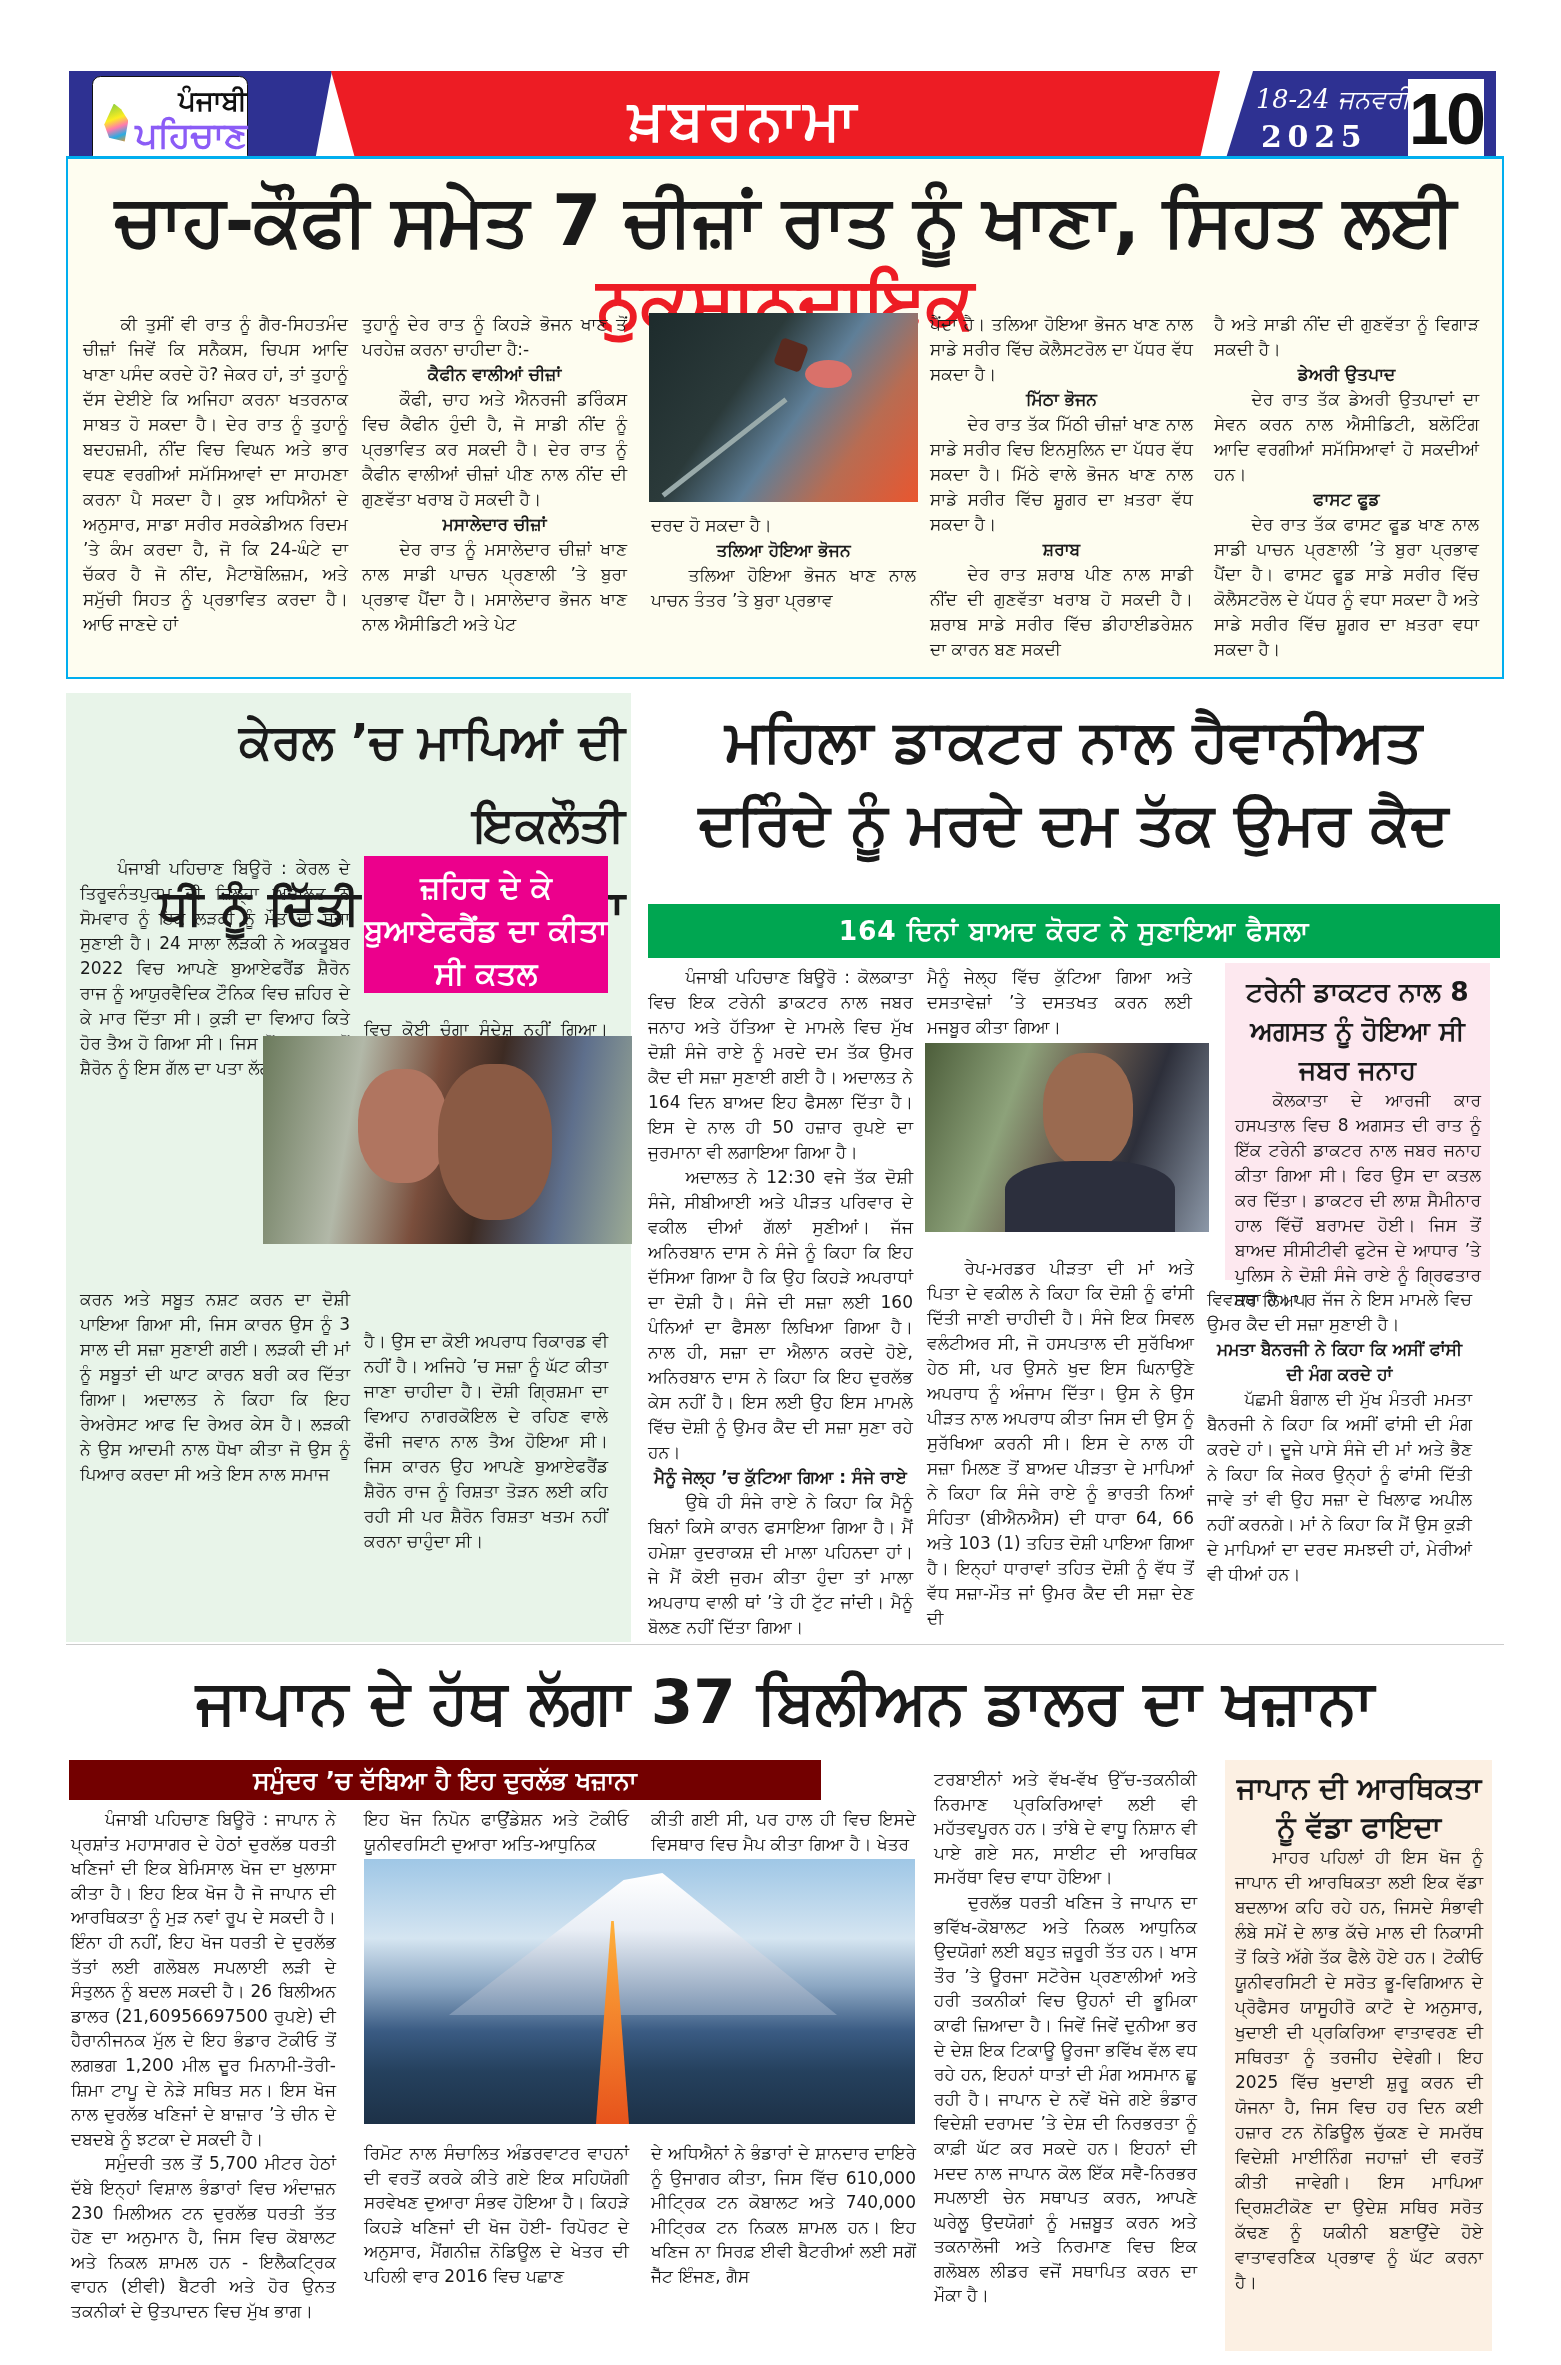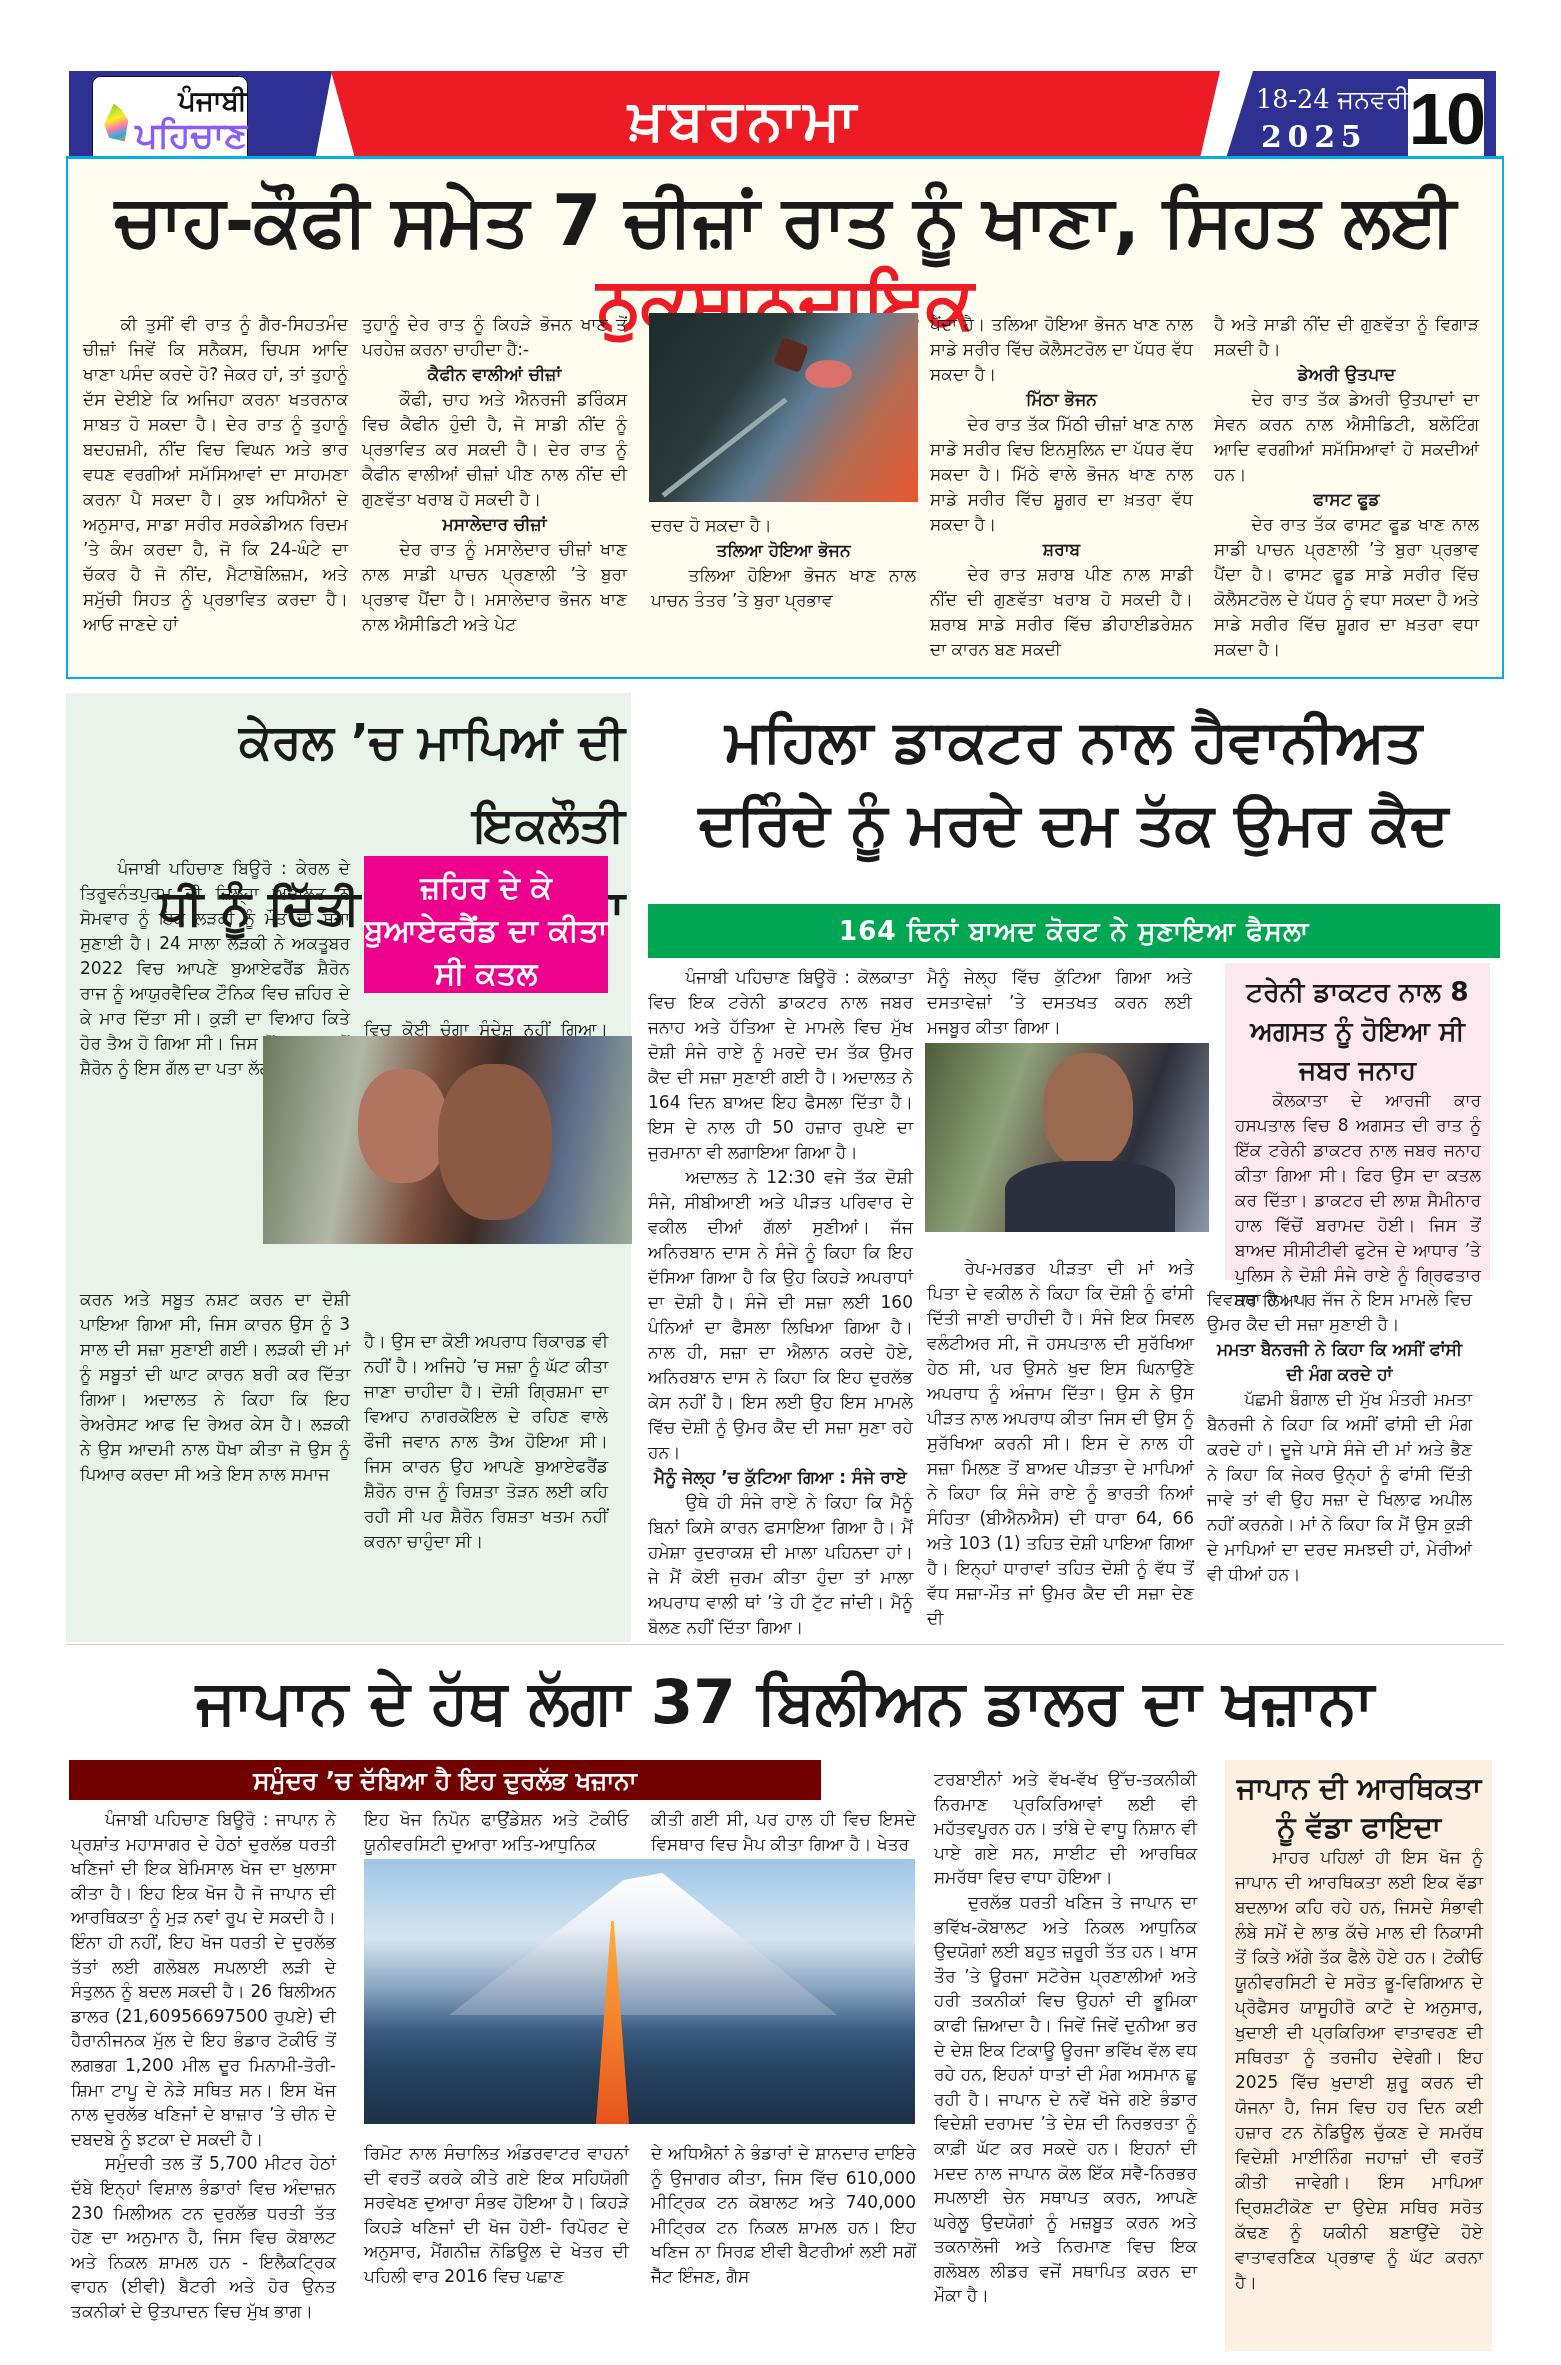--- a/index.html
+++ b/index.html
@@ -14,21 +14,21 @@
   .logo-map { width: 33px; height: 52px; position: relative; margin-right: 3.8px; }
   .logo-map span { position: absolute; display: block; }
   .logo-text { display: flex; flex-direction: column; line-height: 1; }
   .logo-top { font-size: 27.4px; font-weight: bold; color: #111; text-align: right; }
   .logo-bottom { font-size: 35px; font-weight: bold; color: #8b5cf6; margin-top: 2.8px; }
 
   .mast-red { left: 331px; top: 71px; width: 889px; height: 97px; background: #ed1c24; clip-path: polygon(0 0, 100% 0, 97.5% 100%, 3% 100%); display:flex; align-items:center; justify-content:center; }
   .mast-title { color: #fff; font-size: 56px; font-weight: bold; letter-spacing: 4.7px; margin-left: -62px; }
 
   .mast-right { left: 1223px; top: 71px; width: 273px; height: 97px; background: #2e3192; clip-path: polygon(11% 0, 100% 0, 100% 100%, 0 100%); }
-  .date-line1 { left: 1256px; top: 84px; color: #fff; font-family: "DejaVu Serif", serif; font-size: 25.5px; }
+  .date-line1 { left: 1256px; top: 84px; color: #fff; font-family: "DejaVu Serif", serif; font-size: 25.5px; font-style: italic; }
   .date-line2 { left: 1261px; top: 119px; color: #fff; font-family: "DejaVu Serif", serif; font-size: 30px; font-weight: bold; letter-spacing: 5.7px; }
   .page-box { left: 1408px; top: 79px; width: 76px; height: 80px; background: #fff; display:flex; align-items:center; justify-content:center; }
   .page-num { font-family: "Liberation Sans", sans-serif; font-size: 72px; font-weight: bold; color: #111; letter-spacing: -2.8px; }
 
   
   .s1-box { left: 66px; top: 156px; width: 1438px; height: 523px; border: 2.4px solid #00aeef; border-top-width: 3.8px; background: #fefdf0; }
   .s1-head { left: 66px; top: 180px; width: 1438px; text-align: center; font-size: 71px; font-weight: bold; letter-spacing: -0.9px; line-height: 1.15; }
   .s1-head .red { color: #ed1c24; }
   .col { font-size: 17px; line-height: 25px; text-align: justify; }
   .col p { text-indent: 2.2em; }

